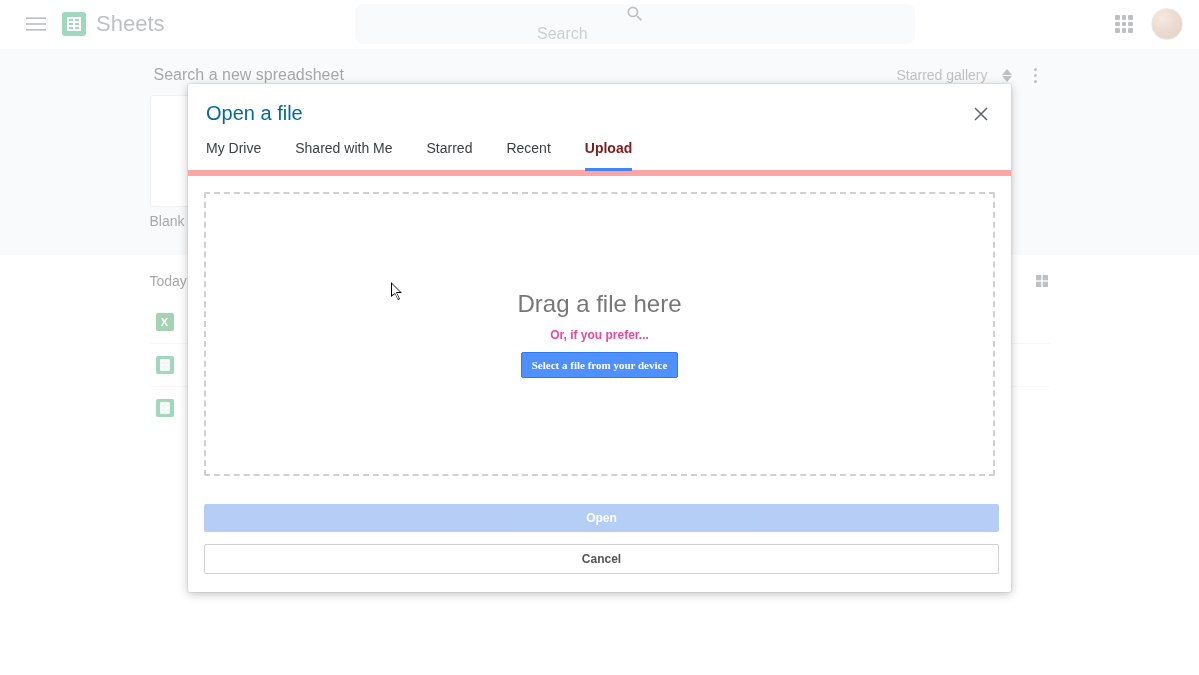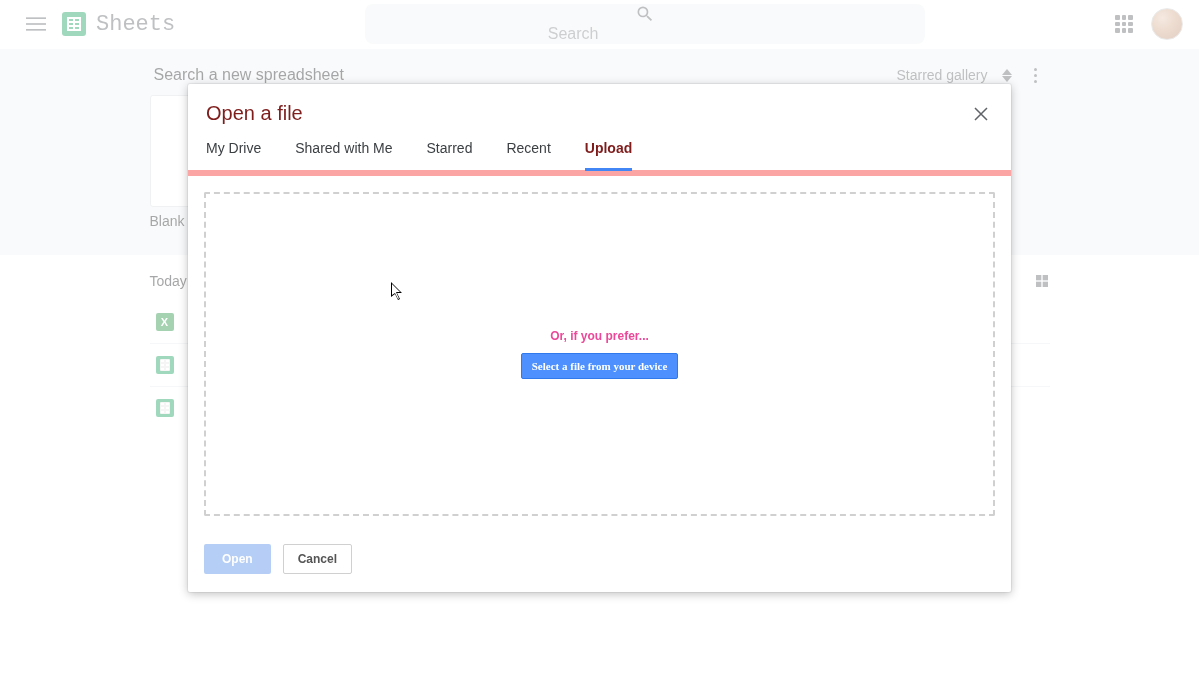--- a/index.html
+++ b/index.html
@@ -5,21 +5,21 @@
   * { box-sizing: border-box; margin: 0; padding: 0; }
   html, body { width: 1199px; height: 675px; overflow: hidden; font-family: Arial, "Helvetica Neue", sans-serif; background: #fff; }
   body { position: relative; }
 
   
   .topbar { height: 49px; display: flex; align-items: center; padding: 0 16px; border-bottom: 1px solid #fff; }
   .menu-btn { width: 40px; height: 40px; border-radius: 50%; display:flex; align-items:center; justify-content:center; color:#5f6368; cursor:pointer; }
   .app-icon { width: 24px; height: 24px; background:#0f9d58; border-radius:3px; margin-left: 6px; display:flex; align-items:center; justify-content:center;}
   .app-icon .grid { width:14px; height:14px; border:1px solid #fff; border-collapse:collapse; display:grid; grid-template-columns:1fr 1fr; grid-template-rows:1fr 1fr 1fr;}
   .app-icon .grid div { border:0.5px solid #fff;}
-  .app-name { font-size: 22px; color:#5f6368; margin-left: 10px; font-family: Liberation Mono, monospace; }
+  .app-name { font-size: 22px; color:#5f6368; margin-left: 10px; }
   .search-wrap { margin-left: 190px; width: 560px; height: 40px; background:#f1f3f4; border-radius: 8px; display:flex; align-items:center; padding:0 14px; color:#5f6368;flex-direction:column;}
   .search-wrap input { flex:1; border:none; background:transparent; font-size:16px; outline:none; color:#3c4043;}
   .search-wrap input::placeholder { color:#80868b; }
   .top-right { margin-left:auto; display:flex; align-items:center; gap:18px; }
   .apps-grid { width:18px; height:18px; display:grid; grid-template-columns:repeat(3,1fr); grid-template-rows:repeat(3,1fr); gap:2px; cursor:pointer;}
   .apps-grid div { background:#5f6368; border-radius:1px;}
   .avatar { width:32px; height:32px; border-radius:50%; background: radial-gradient(circle at 35% 30%, #e6c9b5 0%, #d4a98c 40%, #b8876c 100%); border:1px solid #ccc;}
 
   
   .band { background:#f1f3f4; height: 206px; padding: 16px 0 0 0; }
@@ -46,33 +46,33 @@
   .file-icon .inner { width:10px; height:12px; background:#fff; border-radius:1px; display:grid; grid-template-rows:1fr 1fr 1fr; grid-template-columns:1fr 1fr; }
   .file-icon .inner div { border:0.5px solid rgba(0,0,0,0.1);}
   .ic-xls .x { color:#fff; font-size:11px; font-weight:bold;}
 
   
   .scrim { position:absolute; inset:0; background:rgba(255,255,255,0.6); }
 
   
   .modal { position:absolute; left:188px; top:84px; width:823px; height:508px; background:#fff; border-radius:2px; box-shadow: 0 2px 10px rgba(0,0,0,0.25), 0 0 0 1px rgba(0,0,0,0.05); display:flex; flex-direction:column;}
   .modal-head { padding:18px 18px 0 18px; display:flex; align-items:flex-start; justify-content:space-between;}
-  .modal-title { font-size:20px; color:#7f1d1d;}
+  .modal-title { font-size:20px; color:#0369a1;}
   .close-x { color:#5f6368; font-size:18px; cursor:pointer; width:24px; height:24px; display:flex; align-items:center; justify-content:center; border-radius:50%;}
   .tabs { display:flex; gap:34px; padding: 14px 18px 0 18px; border-bottom:6px solid #fca5a5; font-size:14px;}
   .tab { padding-bottom:12px; color:#3c4043; cursor:pointer; }
   .tab.active { font-weight:bold; color:#7f1d1d; border-bottom: 3px solid #4285f4; margin-bottom:-1px;}
 
   .modal-body { flex:1; padding:16px; position:relative;}
   .dropzone { width:100%; height:100%; border:2px dashed #d0d0d0; border-radius:2px; display:flex; flex-direction:column; align-items:center; justify-content:center; gap:10px;}
   .dz-title { font-size:24px; color:#777;}
   .dz-sub { font-size:12px; color:#ec4899; font-weight:bold;}
   .select-btn { background:#4d90fe; color:#fff; border:1px solid #3079ed; font-size:11px; font-weight:bold; padding:6px 10px; border-radius:2px; cursor:pointer;font-family:Liberation Serif, serif;}
 
-  .modal-foot { padding:12px 12px 18px 16px; display:flex; gap:12px;}
+  .modal-foot { padding:12px 12px 18px 16px; display:flex; gap:12px;flex-direction:column;}
   .btn-open { background:#a9c6f5; color:#fff; border:none; font-size:12px; font-weight:bold; padding:7px 18px; border-radius:2px; cursor:default; opacity:0.85;}
   .btn-cancel { background:#fff; color:#555; border:1px solid #d0d0d0; font-size:12px; font-weight:bold; padding:7px 14px; border-radius:2px; cursor:pointer;}
 
   .cursor { position:absolute; width:12px; height:18px; pointer-events:none;}
   .cursor svg { overflow:visible;}
 </style>
 </head>
 <body>
 
 <div class="topbar">
@@ -207,20 +207,21 @@
   </div>
   <div class="tabs">
     <div class="tab">My Drive</div>
     <div class="tab">Shared with Me</div>
     <div class="tab">Starred</div>
     <div class="tab">Recent</div>
     <div class="tab active">Upload</div>
   </div>
   <div class="modal-body">
     <div class="dropzone">
+      <div class="dz-title">Drag a file here</div>
       <div class="dz-sub">Or, if you prefer...</div>
       <button class="select-btn">Select a file from your device</button>
     </div>
   </div>
   <div class="modal-foot">
     <button class="btn-open" disabled="">Open</button>
     <button class="btn-cancel">Cancel</button>
   </div>
 </div>
 

